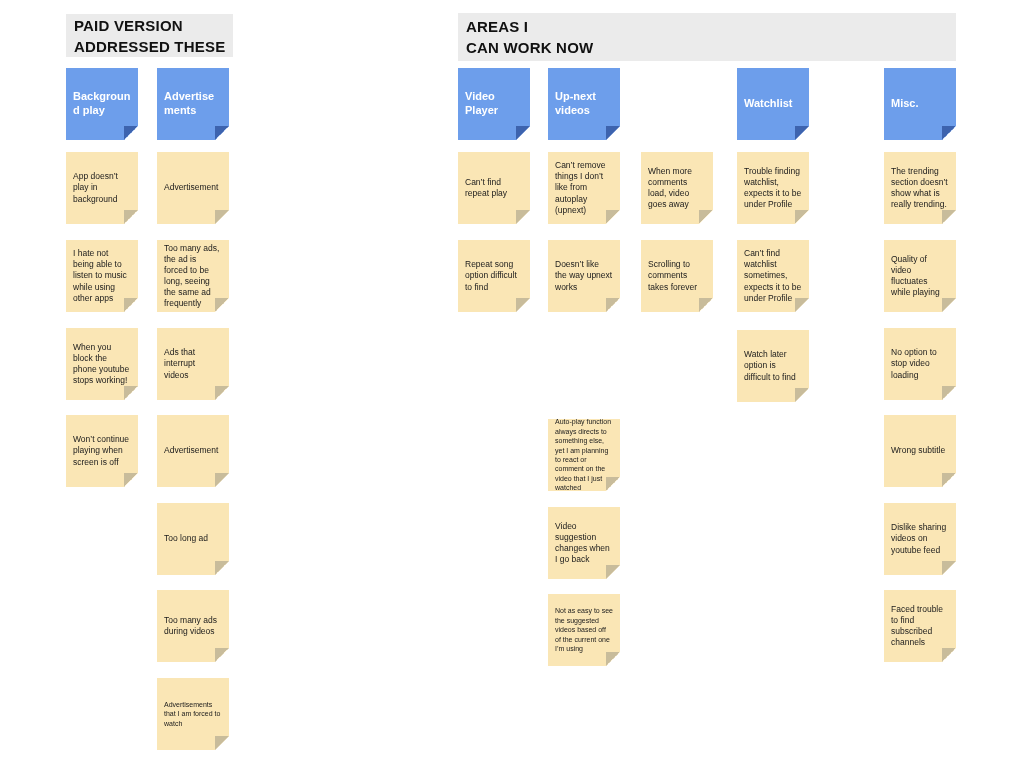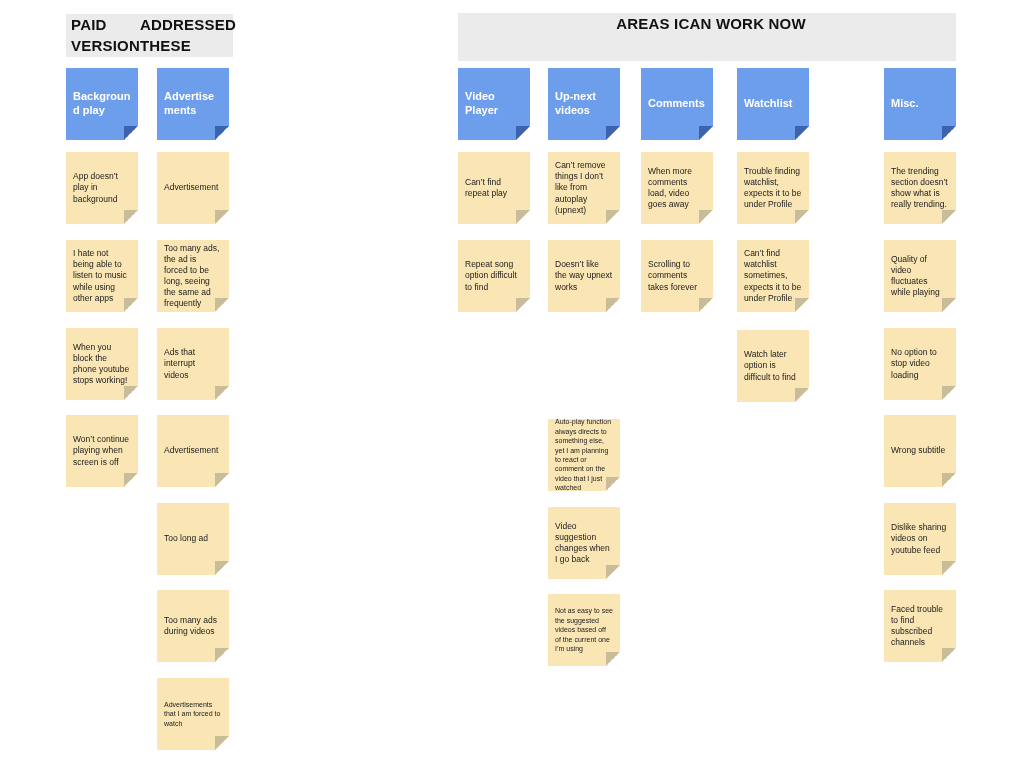--- a/index.html
+++ b/index.html
@@ -13,21 +13,21 @@
   .board { position:absolute; inset:0; }
 
   .section-header {
     position:absolute;
     background:#ebebeb;
     color:#111111;
     font-weight:bold;
     font-size:15px;
     line-height:1.4;
     display:flex;
-    flex-direction:row;
+    flex-direction:column;
     justify-content:center;
     padding-left:8px;
     letter-spacing:0.2px;
   }
 
   .note {
     position:absolute;
     width:72px; height:72px;
     display:flex;
     align-items:center;
@@ -78,23 +78,20 @@
     <span class="txt">Background play</span>
   </div>
   <div class="note cat" style="left:157px;top:68px">
     <span class="txt">Advertisements</span>
   </div>
   <div class="note cat" style="left:458px;top:68px">
     <span class="txt">Video Player</span>
   </div>
   <div class="note cat" style="left:548px;top:68px">
     <span class="txt">Up-next videos</span>
-  </div>
-  <div class="note cat" style="left:641px;top:68px">
-    <span class="txt">Comments</span>
   </div>
   <div class="note cat" style="left:737px;top:68px">
     <span class="txt">Watchlist</span>
   </div>
   <div class="note cat" style="left:884px;top:68px">
     <span class="txt">Misc.</span>
   </div>
 
   <div class="note sticky" style="left:66px;top:240px">
     <span class="txt">I hate not being able to listen to music while using other apps</span>

